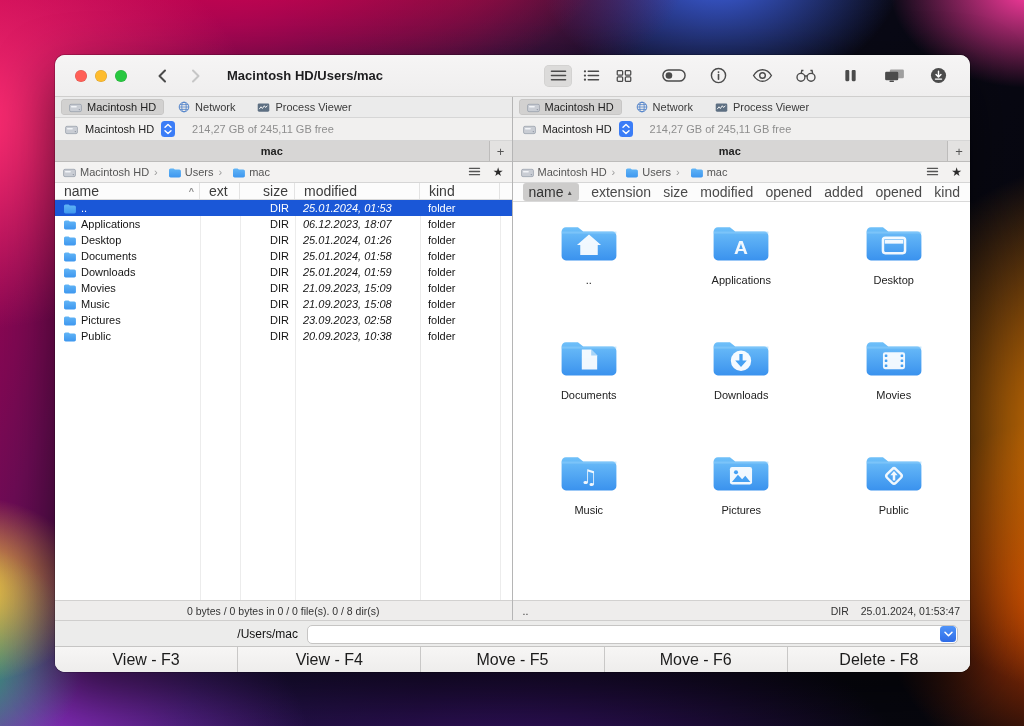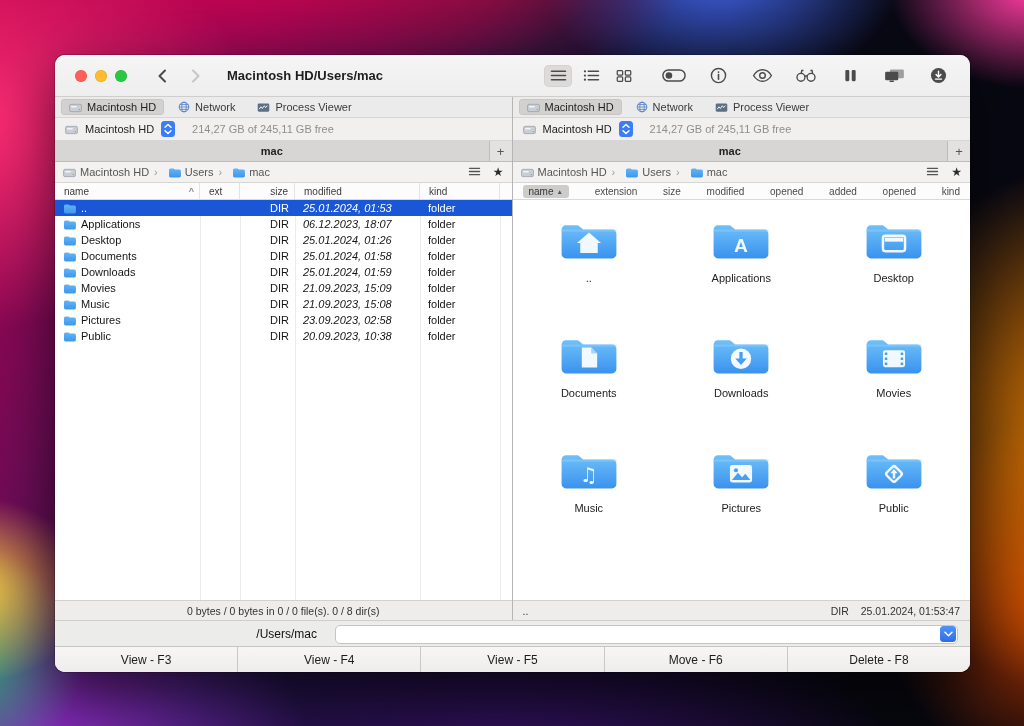--- a/index.html
+++ b/index.html
@@ -55,21 +55,21 @@
   .row-ftab{flex:0 0 21px; display:flex; align-items:stretch; background:#d7d6d5; border-bottom:1px solid #bdbcbb;}
   .ftab-label{flex:1; display:flex; align-items:center; justify-content:center; font-size:11px; font-weight:700; color:#222; border-right:1px solid #bdbcbb;}
   .ftab-plus{width:22px; display:flex; align-items:center; justify-content:center; font-size:13px; color:#555; background:#e3e2e1;}
   .row-crumbs{flex:0 0 21px; display:flex; align-items:center; background:#f3f2f1; border-bottom:1px solid #d6d6d6; padding:0 8px; font-size:11px; color:#555;}
   .crumbs{display:flex; align-items:center;}
   .crumb{display:flex; align-items:center; gap:4px; white-space:nowrap;}
   .crumb + .crumb::before{content:"\203A"; color:#9a9a9a; margin:0 6px 0 5px;}
   .cico{display:flex; align-items:center;}
   .crumb-tools{margin-left:auto; display:flex; align-items:center; gap:12px;}
   .star{font-size:12px; color:#2b2b2b; line-height:1;}
-  .row-header{flex:0 0 17px; display:flex; align-items:center; background:#fcfcfc; border-bottom:1px solid #d9d9d9; font-size:10px; color:#3c3c3c;}
+  .row-header{flex:0 0 17px; display:flex; align-items:center; background:#fcfcfc; border-bottom:1px solid #d9d9d9; font-size:14px; color:#3c3c3c;}
   .lheader .hcol{display:flex; align-items:center; height:100%; border-right:1px solid #e3e3e3; padding-left:9px;}
   .lheader .hcol:nth-child(1){width:145px;}
   .lheader .hcol:nth-child(2){width:40px;}
   .lheader .hcol:nth-child(3){width:55px; justify-content:flex-end; padding-right:6px; padding-left:0;}
   .lheader .hcol:nth-child(4){width:125px;}
   .lheader .hcol:nth-child(5){width:80px;}
   .lheader::after{content:""; flex:1;}
   .pane-l .hcol.sorted::after{content:"^"; margin-left:auto; margin-right:5px; color:#8a8a8a; font-size:9px; font-weight:700;}
   .rheader{justify-content:space-between; padding:0 10px;}
   .rheader .hcol{display:flex; align-items:center; color:#4a4a4a;}
@@ -93,27 +93,27 @@
   .gitem{height:115px; display:flex; flex-direction:column; align-items:center; padding-top:8px;}
   .gfolder svg{width:62px; height:50px; display:block;}
   .glabel{margin-top:4px; font-size:11px; color:#222;}
   
   .row-status{flex:0 0 20px; display:flex; align-items:center; background:#eeedec; border-top:1px solid #d2d1d0; font-size:10.5px; color:#333;}
   .status-center{flex:1; text-align:center; white-space:nowrap;}
   .status-r{width:100%; display:flex; align-items:center; padding:0 10px;}
   .status-grp{margin-left:auto; display:flex; gap:12px; white-space:nowrap;}
   
   .row-cmd{flex:0 0 26px; display:flex; align-items:center; background:#ececeb; border-top:1px solid #cfcecd; padding-right:12px;}
-  .cmd-label{width:280px; text-align:right; font-size:12px; color:#111; padding-right:18px; white-space:nowrap;}
+  .cmd-label{width:252px; text-align:right; font-size:12px; color:#111; padding-right:9px; white-space:nowrap;}
   .cmd-box{flex:1; position:relative; height:19px;}
   .cmd-input{width:100%; height:100%; border:1px solid #c6c5c4; border-radius:5px; background:#fff; padding:0 24px 0 6px; font-size:11px; outline:none; font-family:inherit;}
   .cmd-btn{position:absolute; right:2px; top:1.5px; width:16px; height:16px; border-radius:3.5px; background:linear-gradient(#4f94f9,#2e6be6); display:flex; align-items:center; justify-content:center;}
   
   .row-fn{flex:0 0 26px; display:flex; border-top:1px solid #c6c5c4; background:#f1f0ef;}
-  .fnbtn{flex:1; display:flex; align-items:center; justify-content:center; font-size:12px; color:#1c1c1c; border-right:1px solid #c9c8c7; background:linear-gradient(#f7f6f5,#eeedec); white-space:nowrap;}
+  .fnbtn{flex:1; display:flex; align-items:center; justify-content:center; font-size:16px; color:#1c1c1c; border-right:1px solid #c9c8c7; background:linear-gradient(#f7f6f5,#eeedec); white-space:nowrap;}
   .fnbtn:last-child{border-right:none;}
   
   .stepper{display:flex;}
 </style>
 </head>
 <body>
 
 <svg width="0" height="0" style="position:absolute">
   <defs>
     <linearGradient id="gradFolder" x1="0" y1="0" x2="0" y2="1">
@@ -799,21 +799,21 @@
           </svg>
       </span>
     </span>
   </div>
 
   <div class="row-fn">
   <div class="fnbtn">View - F3</div>
 
   <div class="fnbtn">View - F4</div>
 
-  <div class="fnbtn">View - F5</div>
+  <div class="fnbtn">Move - F5</div>
 
   <div class="fnbtn">Move - F6</div>
 
 
   <div class="fnbtn">Delete - F8</div>
 </div>
 
 </div>
 
 </body></html>

